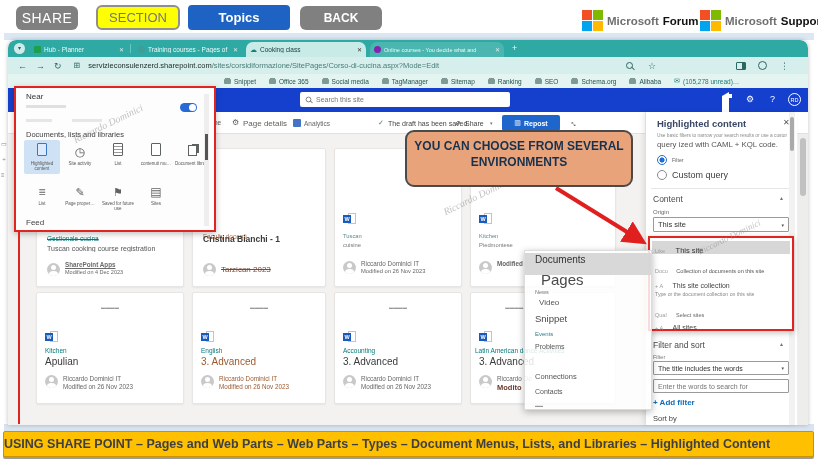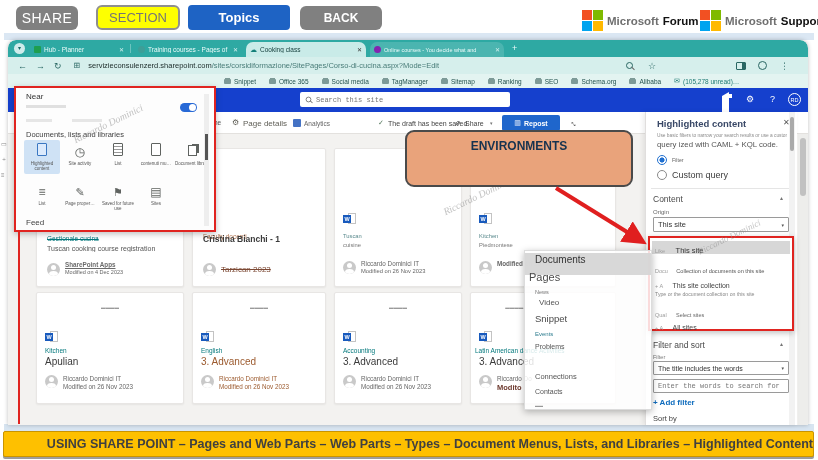--- a/index.html
+++ b/index.html
@@ -34,21 +34,21 @@
   .wicon .wb{position:absolute;left:0;top:2px;width:8px;height:8px;background:#185abd;color:#fff;font-size:5.5px;font-weight:bold;text-align:center;line-height:8px}
   .wm{position:absolute;font-family:"Liberation Serif",serif;font-style:italic;color:#8f8f8f;opacity:.55;transform:rotate(-26deg);white-space:nowrap}
   .tile{position:absolute;width:36px;text-align:center}
   .tile .lb{font-size:4.5px;color:#555;line-height:1.2;display:block;margin-top:1px}
   .tile .ic{font-size:12px;color:#5f6360;line-height:14px}
   .docic{display:inline-block;width:10px;height:13px;background:#fff;border:1px solid #5f6360;border-radius:1px}
   .ddoc{display:inline-block;width:9px;height:11px;background:#fff;border:1px solid #5f6360;box-shadow:3px -2px 0 -1px #5f6360}
   .sel{border:1px solid #9a9a9a;background:#fff;border-radius:1px;position:absolute;display:flex;align-items:center;padding:0 4px;justify-content:space-between}
   .ghost{color:#9d9d9d;font-size:5.5px}
   .menu-row{position:absolute;left:0;width:100%;white-space:nowrap}
-  input{font-family:Liberation Mono, monospace;outline:none}
+  input{font-family:Liberation Sans, sans-serif;outline:none}
 </style>
 </head>
 <body>
 
 <div class="abs navbtn" style="left:16px;top:6px;width:62px;height:24px;background:#808080;font-size:14px;font-weight:normal;letter-spacing:.5px">SHARE</div>
 <div class="abs navbtn" style="left:96px;top:5px;width:84px;height:25px;background:#feff00;border:2px solid #8f8f8f;color:#757575;font-weight:normal;font-size:13px">SECTION</div>
 <div class="abs navbtn" style="left:188px;top:5px;width:102px;height:25px;background:#1e63c4;border-radius:4px;font-size:13px">Topics</div>
 <div class="abs navbtn" style="left:300px;top:6px;width:82px;height:24px;background:#808080;font-size:12px">BACK</div>
 
 <div class="abs" style="left:582px;top:10px;display:flex;align-items:center;gap:4px">
@@ -282,21 +282,21 @@
     <div class="byl" style="left:26px;top:90px;font-weight:bold;color:#6d3a2f;font-size:7.5px">Modito</div>
   </div>
 
   <div class="abs" style="left:790px;top:94px;width:10px;height:331px;background:#ededeb">
     <div class="abs" style="left:2px;top:4px;width:6px;height:58px;background:#c1c1c1;border-radius:3px"></div>
   </div>
 </div>
 
 <div class="abs" style="left:524px;top:250px;width:128px;height:160px;background:rgba(255,255,255,.84);border:1px solid #dcdcdc;box-shadow:0 2px 7px rgba(0,0,0,.28);z-index:11">
   <div class="menu-row" style="top:2px;height:22px;background:rgba(214,214,214,.95);font-size:10px;color:#333;padding-left:10px;line-height:14px">Documents</div>
-  <div class="menu-row" style="top:20px;font-size:11px;color:#4a4a4a;padding-left:4px">Pages</div>
+  <div class="menu-row" style="top:20px;font-size:15px;color:#4a4a4a;padding-left:16px">Pages</div>
   <div class="menu-row" style="top:38px;font-size:5.5px;color:#777;padding-left:10px">News</div>
   <div class="menu-row" style="top:47px;font-size:8px;color:#555;padding-left:14px">Video</div>
   <div class="menu-row" style="top:62px;font-size:9.5px;color:#4a4a4a;padding-left:10px">Snippet</div>
   <div class="menu-row" style="top:80px;font-size:6px;color:#2e7d8f;padding-left:10px">Events</div>
   <div class="menu-row" style="top:92px;font-size:7px;color:#555;padding-left:10px">Problems</div>
   <div class="menu-row" style="top:121px;font-size:7.5px;color:#555;padding-left:10px">Connections</div>
   <div class="menu-row" style="top:137px;font-size:7px;color:#555;padding-left:10px">Contacts</div>
   <div class="menu-row" style="top:152px;font-size:4px;color:#999;padding-left:10px">▬▬</div>
 </div>
 
@@ -408,24 +408,25 @@
     <div style="position:absolute;top:40px;left:1px;width:3px;height:26px;background:#555"></div>
   </div>
 </div>
 <div class="abs" style="left:18px;top:232px;width:2px;height:192px;background:#e02420;z-index:12"></div>
 
 <div class="wm" style="left:70px;top:118px;font-size:10px;z-index:13">Riccardo Dominici</div>
 <div class="wm" style="left:440px;top:190px;font-size:10px;z-index:6">Riccardo Dominici</div>
 <div class="wm" style="left:695px;top:232px;font-size:9px;z-index:11">Riccardo Dominici</div>
 
 <div class="abs" style="left:405px;top:130px;width:228px;height:57px;background:#e9a37b;border:2px solid #4a4a4a;border-radius:9px;text-align:center;padding-top:7px;z-index:14">
+  <div style="font-size:12px;font-weight:bold;color:#16324f;line-height:1.3">YOU CAN CHOOSE FROM SEVERAL</div>
   <div style="font-size:12px;font-weight:bold;color:#16324f;line-height:1.3">ENVIRONMENTS</div>
 </div>
 <svg class="abs" style="left:548px;top:182px;z-index:14" width="110" height="70" viewBox="0 0 110 70">
   <defs>
     <marker id="ah" markerWidth="6" markerHeight="6" refX="4" refY="3" orient="auto">
       <path d="M0,0 L6,3 L0,6 Z" fill="#e01f1f"></path>
     </marker>
   </defs>
   <line x1="8" y1="6" x2="92" y2="58" stroke="#e01f1f" stroke-width="4" marker-end="url(#ah)"></line>
 </svg>
 
-<div class="abs" style="left:3px;top:431px;width:811px;height:26px;background:#fec000;border:1px solid #c99400;border-radius:2px;box-shadow:0 2px 0 #9c9c9c;text-align:right;line-height:25px;font-size:12.5px;font-weight:bold;color:#404040;z-index:15">USING SHARE POINT – Pages and Web Parts – Web Parts – Types – Document Menus, Lists, and Libraries – Highlighted Content</div>
+<div class="abs" style="left:3px;top:431px;width:811px;height:26px;background:#fec000;border:1px solid #c99400;border-radius:2px;box-shadow:0 2px 0 #9c9c9c;text-align:left;line-height:25px;font-size:12.5px;font-weight:bold;color:#404040;z-index:15">USING SHARE POINT – Pages and Web Parts – Web Parts – Types – Document Menus, Lists, and Libraries – Highlighted Content</div>
 
 </body></html>

